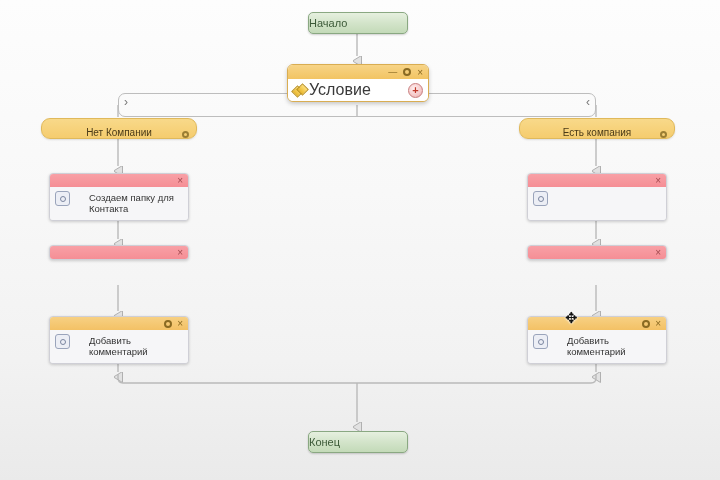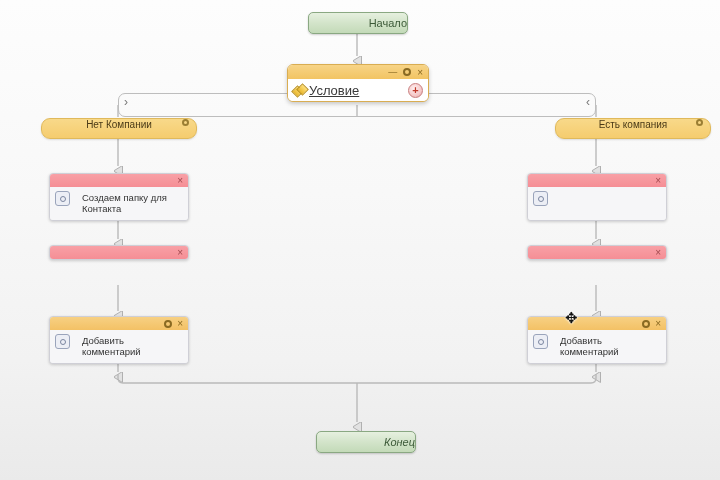--- a/index.html
+++ b/index.html
@@ -29,21 +29,21 @@
   .terminal {
     position: absolute;
     width: 98px;
     height: 20px;
     border: 1px solid #8aa882;
     border-radius: 5px;
     background: linear-gradient(180deg, #e6f0df 0%, #d3e4ca 50%, #c3dab8 100%);
     box-shadow: 0 1px 2px rgba(0,0,0,0.18);
     display: flex;
     align-items: center;
-    justify-content: flex-end;
+    justify-content: flex-start;
     font-size: 11px;
     color: #3c5a38;
   }
 
   
   .branch-frame {
     position: absolute;
     border: 1px solid #bdbdbd;
     border-top: 1px solid #bdbdbd;
     border-radius: 7px;
@@ -81,24 +81,23 @@
   }
   .cond-body {
     height: 22px;
     display: flex;
     align-items: center;
     padding: 0 4px 0 5px;
     background: #fff;
     position: relative;
   }
   .cond-title {
-    font-size: 13px;
+    font-size: 16px;
     color: #3a3a3a;
     margin-left: 3px;
-    text-decoration: underline;
   }
   .plus-btn {
     position: absolute;
     right: 5px;
     width: 13px; height: 13px;
     border-radius: 50%;
     background: radial-gradient(circle at 40% 35%, #fff0f0 0%, #f5c9c9 60%, #e0a3a3 100%);
     border: 1px solid #c87e7e;
     color: #c0392b;
     font-size: 11px;
@@ -111,21 +110,21 @@
 
   
   .pill {
     position: absolute;
     width: 154px;
     height: 19px;
     border-radius: 9px;
     background: linear-gradient(180deg, #f8d98a 0%, #f5cc6e 100%);
     border: 1px solid #e0b95b;
     display: flex;
-    align-items: flex-start;
+    align-items: flex-end;
     justify-content: center;
     font-size: 10px;
     color: #4a3a17;
     box-shadow: 0 1px 2px rgba(0,0,0,0.12);
   }
   .pill .gear {
     position: absolute;
     right: 7px;
   }
 
@@ -146,21 +145,21 @@
     justify-content: flex-end;
     gap: 5px;
     padding-right: 5px;
     position: relative;
   }
   .card.pink  .card-head { background: linear-gradient(180deg, #f8a0a6 0%, #f58e95 100%); }
   .card.amber .card-head { background: linear-gradient(180deg, #f7d083 0%, #f3c165 100%); }
   .card-body {
     display: flex;
     align-items: flex-start;
-    gap: 12px;
+    gap: 19px;
     padding: 4px 5px 5px 5px;
     background: #f6f6f8;
     min-height: 24px;
   }
   .card-label {
     font-size: 9.5px;
     line-height: 11px;
     color: #333;
     padding-top: 1px;
   }
@@ -311,21 +310,21 @@
       <span class="wc x">×</span>
     </div>
     <div class="card-body">
       <span class="sq-icon">
           <i></i>
         </span>
       <span class="card-label">Добавить комментарий</span>
     </div>
   </div>
 
-  <div class="pill" style="left:519px; top:118px;margin-left:36px;">
+  <div class="pill" style="left:519px; top:118px;">
     <span>Есть компания</span>
     <span class="gear gear-glyph"></span>
   </div>
 
   <div class="card pink" style="left:527px; top:173px;">
     <div class="card-head">
       <span class="wc x">×</span>
     </div>
     <div class="card-body">
       <span class="sq-icon">
@@ -348,17 +347,17 @@
     <div class="card-body">
       <span class="sq-icon">
           <i></i>
         </span>
       <span class="card-label">Добавить комментарий</span>
     </div>
   </div>
 
   <span class="move-cursor" style="left:565px; top:311px;">✥</span>
 
-  <div class="terminal" style="left:316px; top:431px;font-style:italic;">
+  <div class="terminal" style="left:308px; top:431px;">
     <span>Конец</span>
   </div>
 
 </div>
 
 </body></html>

